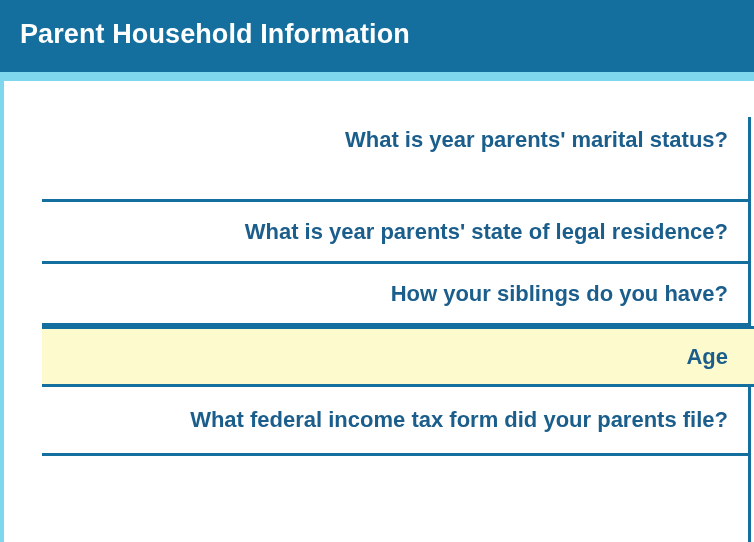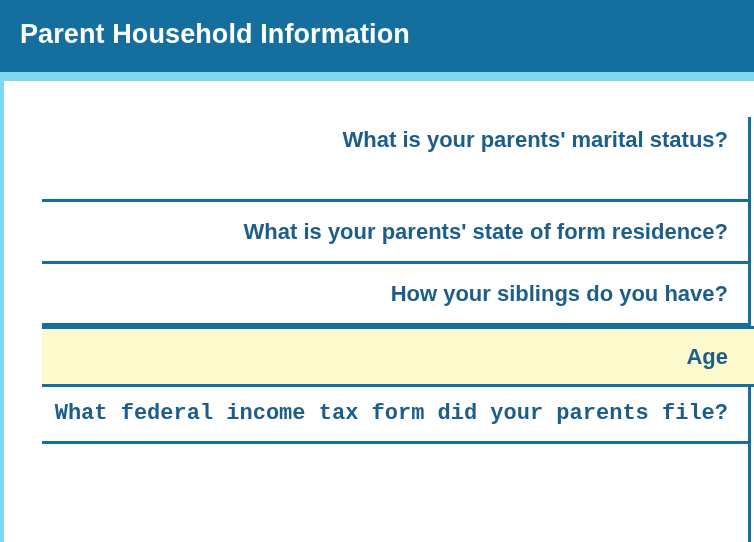--- a/index.html
+++ b/index.html
@@ -113,45 +113,45 @@
     border-top: 3px solid #156F9E;
   }
   .qrow.highlight .qlabel {
     padding-right: 68px;   
   }
 
   
   .h-first  { height: 121px; }
   .h-std    { height: 62px; }
   .h-hl     { height: 61px; }
-  .h-last   { height: 57px; font-family: Liberation Mono, monospace; }
+  .h-last   { height: 69px; }
   .h-tail   { height: 30px; border-bottom: none; }
 </style>
 </head>
 <body>
 
 <div id="app">
 
   <div class="page-header">
     <div class="title">Parent Household Information</div>
   </div>
   <div class="header-underline"></div>
 
   <div class="panel">
     <div class="qtable">
 
       <div class="column-rule"></div>
 
       <div class="qrow first h-first">
-        <div class="qlabel">What is your parents' marital status?</div>
+        <div class="qlabel">What is year parents' marital status?</div>
       </div>
 
 
       <div class="qrow h-std">
-        <div class="qlabel">What is your parents' state of form residence?</div>
+        <div class="qlabel">What is year parents' state of legal residence?</div>
       </div>
 
       <div class="qrow h-std">
         <div class="qlabel">How your siblings do you have?</div>
       </div>
 
       <div class="qrow highlight h-hl">
         <div class="qlabel">Age</div>
       </div>
 

